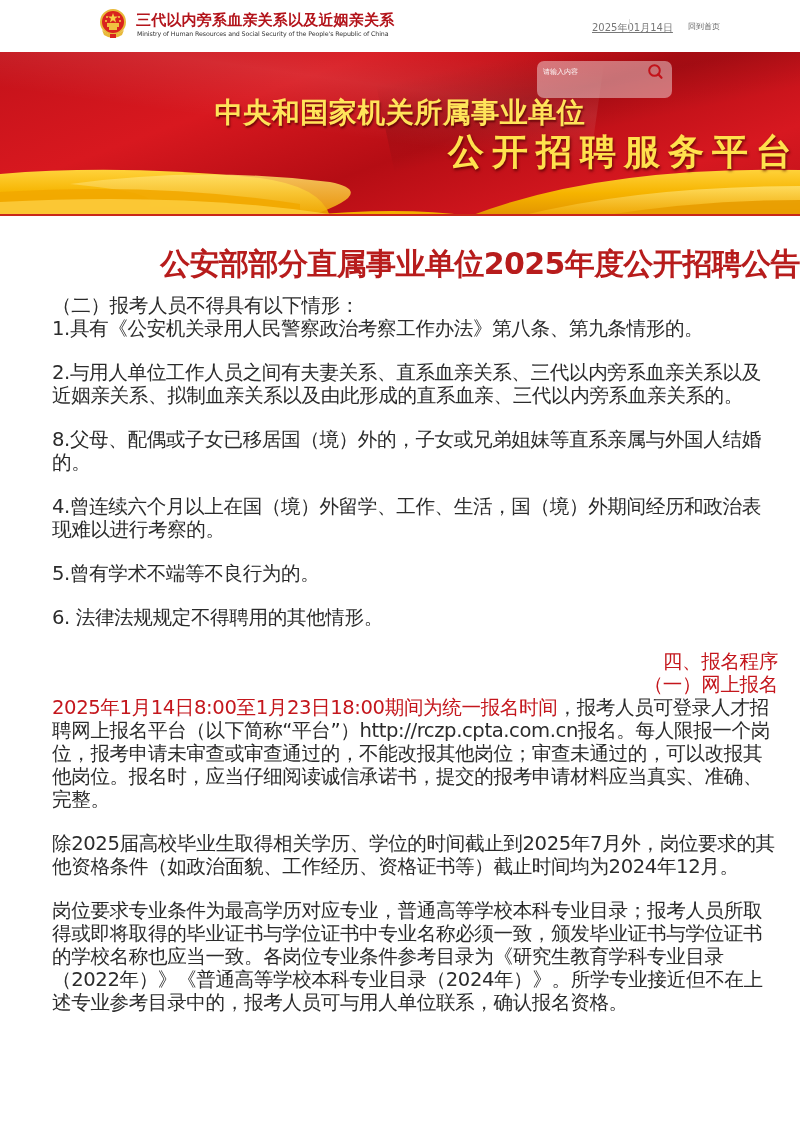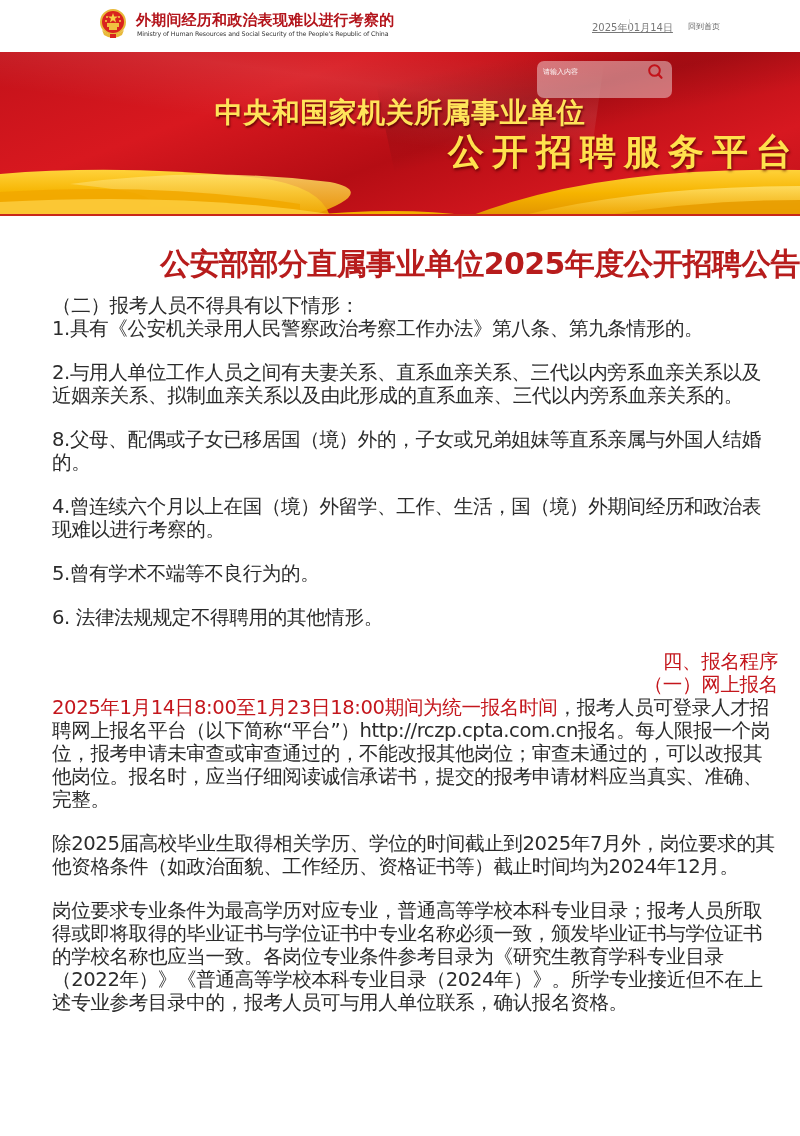--- a/index.html
+++ b/index.html
@@ -53,21 +53,21 @@
       <circle cx="9" cy="9" r="1" fill="#f7d046"></circle>
         <circle cx="21" cy="9" r="1" fill="#f7d046"></circle>
       <circle cx="8" cy="13" r="1" fill="#f7d046"></circle>
         <circle cx="22" cy="13" r="1" fill="#f7d046"></circle>
       <rect x="9" y="15" width="12" height="4" fill="#f0c040"></rect>
       <rect x="11" y="19" width="8" height="3" fill="#f0c040"></rect>
       <path d="M4 22 Q15 31 26 22 L24 27 Q15 33 6 27 Z" fill="#e8b93a"></path>
       <rect x="12" y="26" width="6" height="4" fill="#d9231e"></rect>
     </svg>
   </div>
-  <div class="ministry-cn">外期间经历和政治表现难以进行考察的</div>
+  <div class="ministry-cn">三代以内旁系血亲关系以及近姻亲关系</div>
   <div class="ministry-en">Ministry of Human Resources and Social Security of the People's Republic of China</div>
   <div class="top-date">2025年01月14日</div>
   <div class="top-sep"></div>
   <div class="top-home">回到首页</div>
 </div>
 
 <div class="banner">
   <div class="banner-sheen1"></div>
   <div class="banner-sheen2"></div>
   <svg class="banner-gold" width="800" height="60" viewBox="0 0 800 60" preserveAspectRatio="none">

